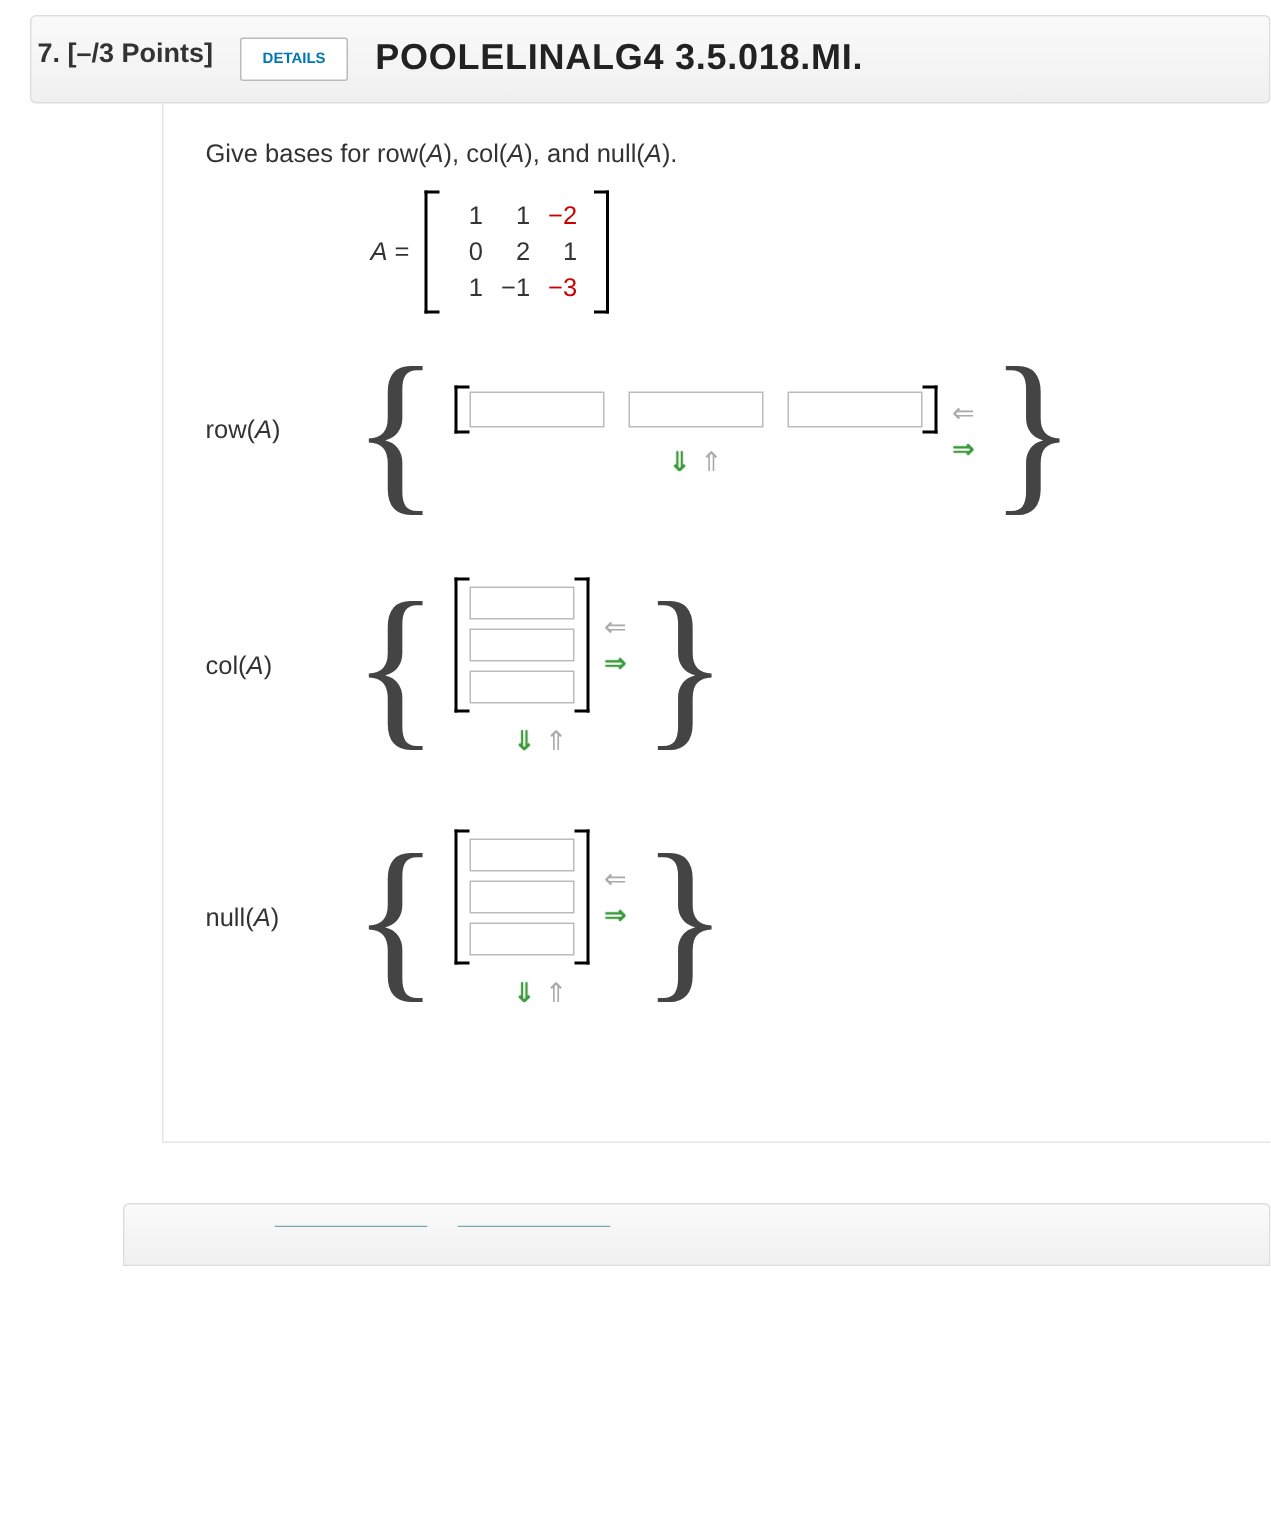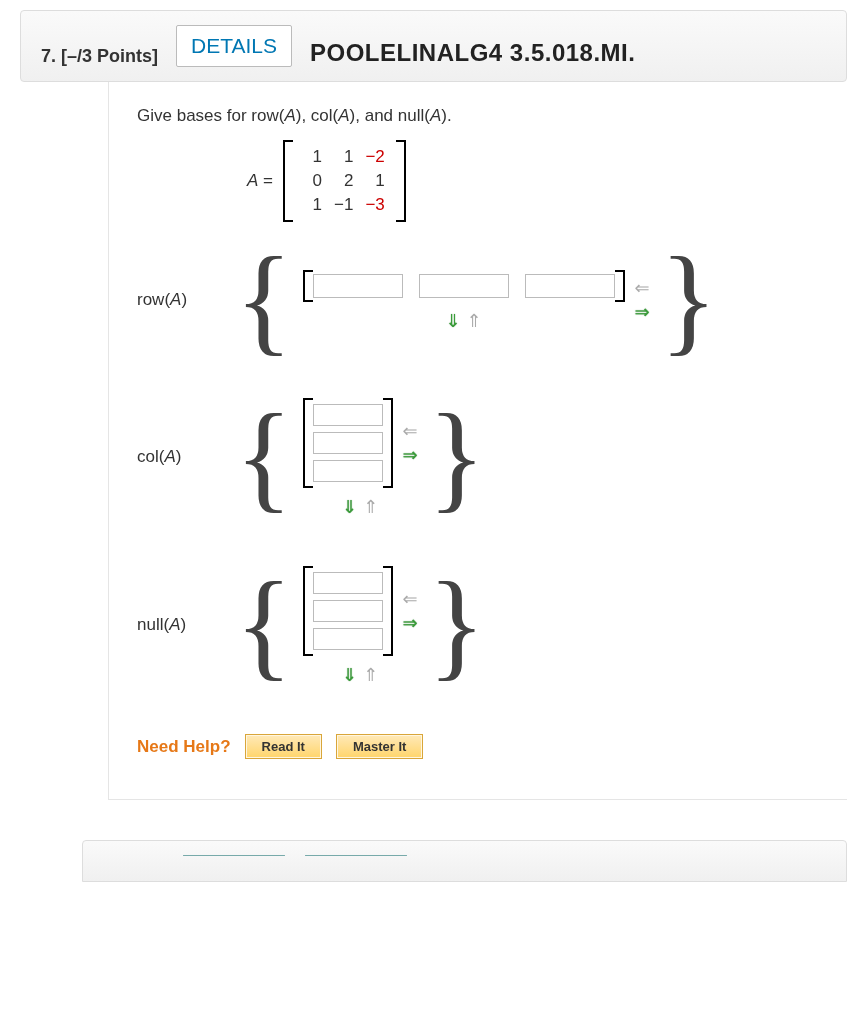--- a/index.html
+++ b/index.html
@@ -1,19 +1,19 @@
 <!DOCTYPE html>
 <html><head>
 <meta charset="utf-8">
 <style>
   html,body{margin:0;padding:0;background:#fff;font-family:"Helvetica Neue",Arial,sans-serif;color:#333}
   .page{width:847px;margin:0 auto;padding:10px 0 80px 20px;box-sizing:border-box}
-  .qhead{border:1px solid #ddd;border-radius:4px;background:linear-gradient(#fafafa,#f0f0f0);padding:14px 20px;display:flex;align-items:flex-end;gap:18px;margin-bottom:0}
+  .qhead{border:1px solid #ddd;border-radius:4px;background:linear-gradient(#fafafa,#f0f0f0);padding:14px 4px;display:flex;align-items:flex-start;gap:18px;margin-bottom:0}
   .qnum{font-weight:bold;font-size:18px}
-  .details-btn{border:1px solid #bbb;background:#fff;color:#0077b3;font-weight:normal;padding:8px 14px;font-size:21px;cursor:pointer;border-radius:2px}
+  .details-btn{border:1px solid #bbb;background:#fff;color:#0077b3;font-weight:bold;padding:8px 14px;font-size:10px;cursor:pointer;border-radius:2px}
   .qcode{font-weight:bold;font-size:24px;color:#222;letter-spacing:.5px}
   .qbody{border-left:1px solid #e5e5e5;border-bottom:1px solid #e5e5e5;margin-left:88px;padding:24px 0 40px 28px}
   .instr{font-size:17px;margin-bottom:14px}
   .it{font-style:italic}
   .matrixA{display:flex;align-items:center;gap:10px;margin:6px 0 20px 110px;font-size:17px}
   .mtx{position:relative;padding:4px 10px}
   .mtx::before,.mtx::after{content:"";position:absolute;top:0;bottom:0;width:8px;border:2px solid #000}
   .mtx::before{left:0;border-right:none}
   .mtx::after{right:0;border-left:none}
   .mtx table{border-collapse:separate;border-spacing:10px 2px}
@@ -162,25 +162,20 @@
           </div>
           <div class="arrows-v">
             <span class="arr green">⇓</span>
             <span class="arr gray">⇑</span>
           </div>
         </div>
         <span class="rbrace">}</span>
       </div>
     </div>
 
-    <div class="help-row">
-      <span class="help-label">Need Help?</span>
-      <button class="help-btn">Read It</button>
-      <button class="help-btn">Master It</button>
-    </div>
 
   </div>
 
   <div class="below-strip">
     <div class="slot"></div>
     <div class="slot"></div>
   </div>
 
 </div>
 

